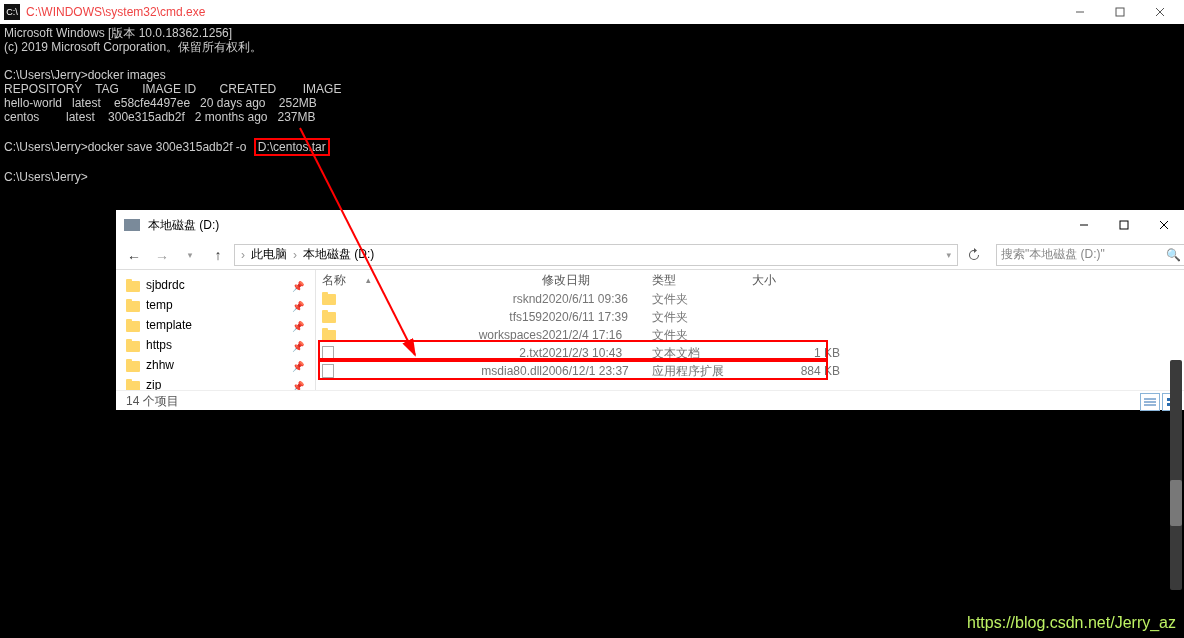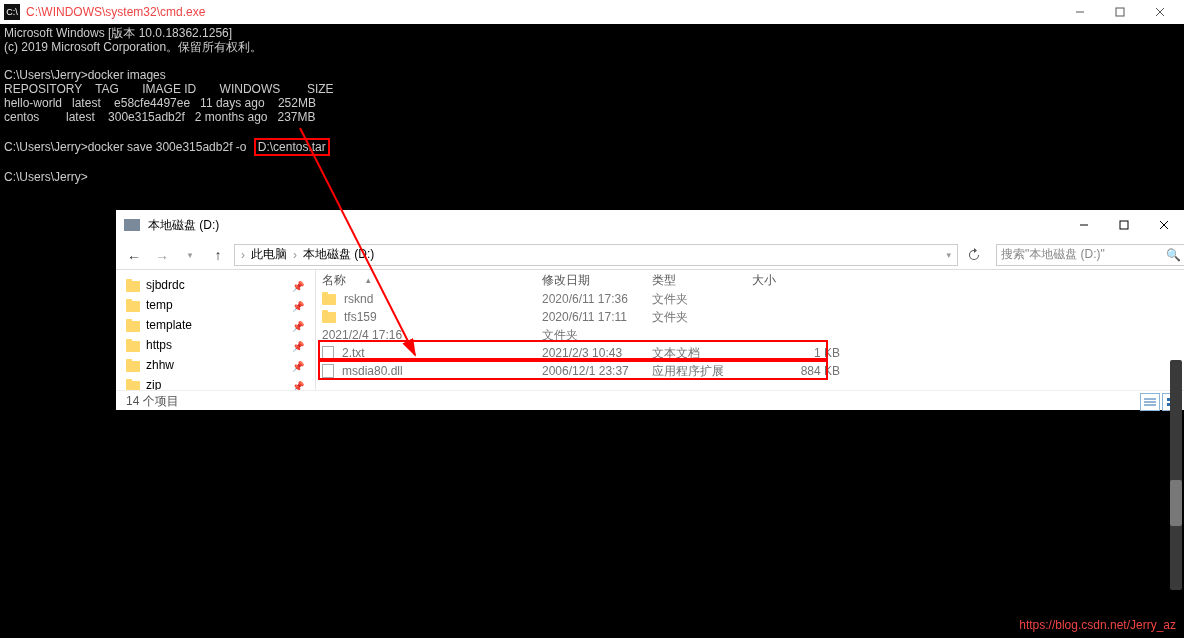--- a/index.html
+++ b/index.html
@@ -43,35 +43,35 @@
     .folder-icon { width: 14px; height: 11px; background: #ffd76a; border-radius: 1px; position: relative; }
     .folder-icon::before { content: ''; position: absolute; top: -2px; left: 0; width: 6px; height: 3px; background: #ffd76a; border-radius: 1px 1px 0 0; }
     .sb-pin { margin-left: auto; color: #aaa; font-size: 10px; }
 
     .file-list { flex: 1; position: relative; font-size: 12px; }
     .fl-header { display: grid; grid-template-columns: 220px 110px 100px 100px; height: 20px; align-items: center; color: #555; padding-left: 6px; }
     .fl-header span { display: flex; align-items: center; gap: 20px; }
     .sort-ind { font-size: 9px; color: #888; }
     .fl-row { display: grid; grid-template-columns: 220px 110px 100px 100px; height: 18px; align-items: center; padding-left: 6px; color: #737373; }
     .fl-row.faded { color: #777; }
-    .fl-name { display: flex; align-items: center; gap: 8px; }
+    .fl-name { display: flex; align-items: center; gap: 20px; justify-content: space-between; }
     .fl-size { text-align: right; padding-right: 12px; }
     .doc-icon { width: 12px; height: 14px; background: #fff; border: 1px solid #aaa; }
     .rar-icon { width: 13px; height: 14px; background: linear-gradient(#7d3cb5,#4c2a7a); border: 1px solid #333; }
     .red-box { position: absolute; border: 2px solid #ff0000; }
 
     .exp-status { height: 22px; display: flex; align-items: center; padding: 0 10px; font-size: 12px; color: #555; border-top: 1px solid #eee; justify-content: space-between; }
     .view-icons { display: flex; gap: 2px; }
     .view-ic { width: 20px; height: 18px; border: 1px solid #8ab4d8; display: flex; align-items: center; justify-content: center; }
 
     
     .vscroll { position: absolute; right: 2px; top: 360px; width: 12px; height: 230px; background: #3a3a3a; border-radius: 2px; }
     .vthumb { position: absolute; top: 120px; width: 100%; height: 46px; background: #787878; border-radius: 2px; }
 
-    .watermark { position: absolute; bottom: 6px; right: 8px; color: #ef4444; font-size: 12px; font-family: sans-serif; }
+    .watermark { position: absolute; bottom: 6px; right: 8px; color: #bef264; font-size: 16px; font-family: sans-serif; }
   </style>
 </head>
 <body>
 
 <div class="cmd-window">
   <div class="cmd-titlebar">
     <span class="cmd-icon">C:\</span>
     <span class="cmd-title">C:\WINDOWS\system32\cmd.exe</span>
     <div class="cmd-controls">
       <div class="cmd-ctrl">
@@ -89,22 +89,22 @@
             <line x1="1" y1="1" x2="9" y2="9" stroke="#555" stroke-width="1"></line>
             <line x1="9" y1="1" x2="1" y2="9" stroke="#555" stroke-width="1"></line>
           </svg>
         </div>
     </div>
   </div>
   <div class="cmd-body"><span>Microsoft Windows [版本 10.0.18362.1256]</span>
 <span>(c) 2019 Microsoft Corporation。保留所有权利。</span>
 
 <span>C:\Users\Jerry&gt;</span><span>docker images</span>
-<span>REPOSITORY    TAG       IMAGE ID       WINDOWS        SIZE</span>
-<span>hello-world   latest    e58cfe4497ee   11 days ago    252MB</span>
+<span>REPOSITORY    TAG       IMAGE ID       CREATED        IMAGE</span>
+<span>hello-world   latest    e58cfe4497ee   20 days ago    252MB</span>
 <span>centos        latest    300e315adb2f   2 months ago   237MB</span>
 
 <span>C:\Users\Jerry&gt;</span><span>docker save 300e315adb2f -o</span> <span class="cmd-highlight">D:\centos.tar</span>
 
 <span>C:\Users\Jerry&gt;</span></div>
 </div>
 
 <svg class="arrow-svg" width="200" height="260">
   <defs>
       <marker id="ah" markerWidth="10" markerHeight="10" refX="8" refY="3" orient="auto">
@@ -201,34 +201,38 @@
           </span>
         <span>修改日期</span>
         <span>类型</span>
         <span>大小</span>
       </div>
       <div class="fl-row faded">
           <span class="fl-name">
             <span class="folder-icon"></span>
             <span>rsknd</span>
           </span>
-          <span>2020/6/11 17:36</span>
+          <span>2020/6/11 09:36</span>
           <span>文件夹</span>
           <span class="fl-size"></span>
         </div>
       <div class="fl-row">
           <span class="fl-name">
             <span class="folder-icon"></span>
             <span>tfs159</span>
           </span>
-          <span>2020/6/11 17:11</span>
+          <span>2020/6/11 17:39</span>
           <span>文件夹</span>
           <span class="fl-size"></span>
         </div>
       <div class="fl-row">
+          <span class="fl-name">
+            <span class="folder-icon"></span>
+            <span>workspaces</span>
+          </span>
           <span>2021/2/4 17:16</span>
           <span>文件夹</span>
           <span class="fl-size"></span>
         </div>
       <div class="fl-row">
           <span class="fl-name">
             <span class="doc-icon"></span>
             <span>2.txt</span>
           </span>
           <span>2021/2/3 10:43</span>

